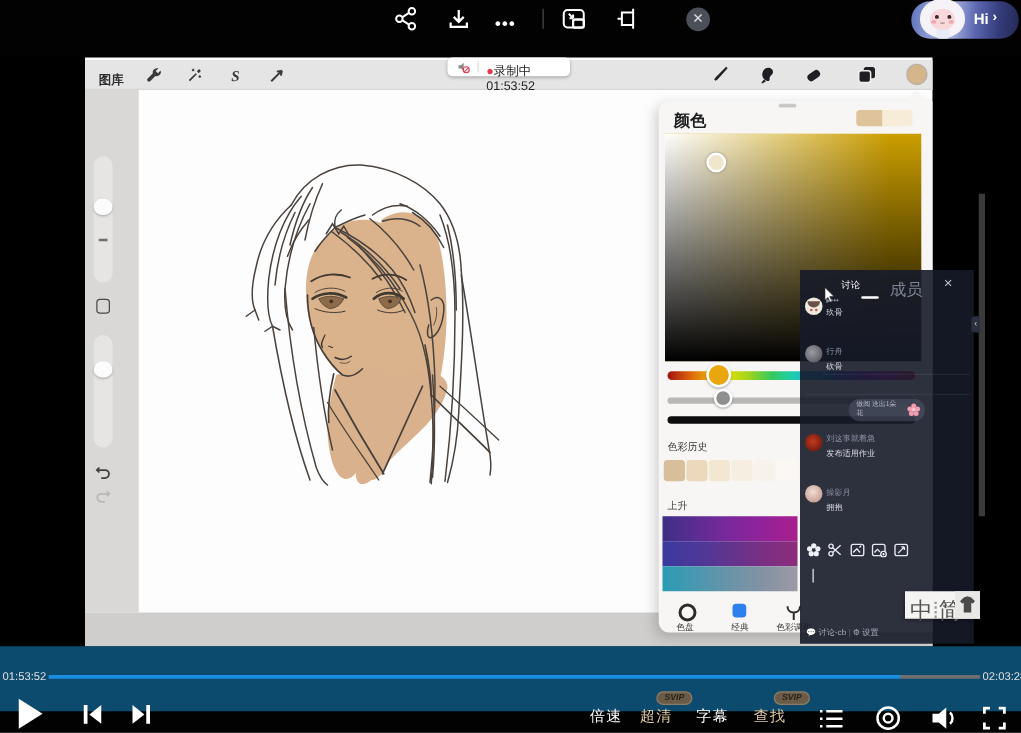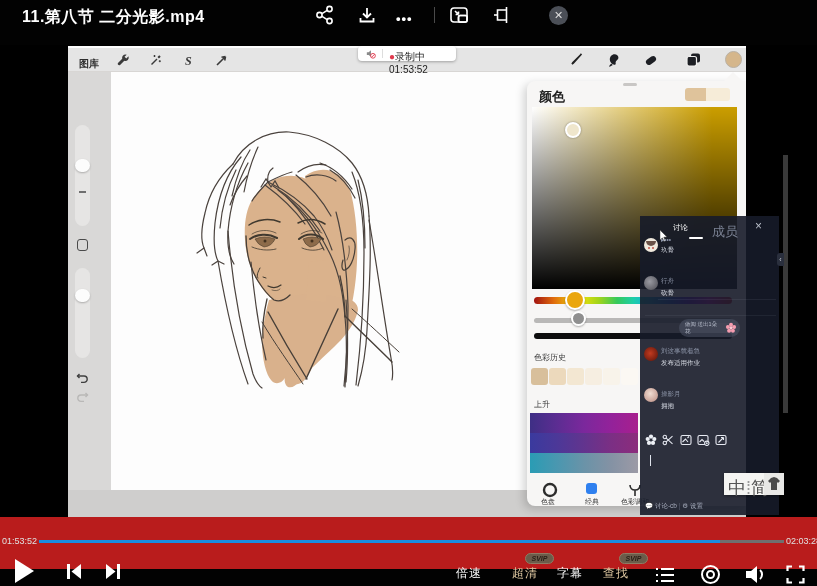--- a/index.html
+++ b/index.html
@@ -74,37 +74,36 @@
 #ime { position:absolute; left:84px; top:257px; width:60px; height:22px; background:#f4f4f2;
   box-shadow:0 1px 3px rgba(0,0,0,0.4); }
 #chatbot { position:absolute; left:5px; top:286px; font-size:6.5px; color:#a7adbd; }
 
 
 #vline { left:783px; top:155px; width:5px; height:258px; background:#3a3a3a; }
 #collapse { left:777px; top:253px; width:7px; height:13px; background:#2a2f3d; border-radius:3px 0 0 3px;
   color:#cfd3dc; font-size:7px; line-height:13px; text-align:center; }
 
 
-#bottom { left:0; top:517px; width:817px; height:52px; background:#b91c1c; }
+#bottom { left:0; top:517px; width:817px; height:52px; background:#0c4a6e; }
 #t1 { position:absolute; left:2px; top:19px; font-size:9px; color:#e0e0e0; }
 #t2 { position:absolute; left:786px; top:19px; font-size:9px; color:#e0e0e0; }
 #pbarblue { position:absolute; left:39px; top:23px; width:681px; height:3px; background:#1a8de0; }
 #pbargray { position:absolute; left:720px; top:23px; width:64px; height:3px; background:#6f6f6f; }
 .bctl { position:absolute; color:#fff; }
 .blabel { position:absolute; top:48px; font-size:12px; color:#fff; letter-spacing:1px; }
 .vip { color:#e3cba4; }
 .svip { position:absolute; top:36px; width:29px; height:11px; border-radius:6px; background:#6b5c4a;
   border:1px solid #8d7c64; color:#2a2118; font-size:7px; font-weight:bold; text-align:center; line-height:9px;
   font-style:italic; }
 </style>
 </head>
 <body>
 <div id="stage">
 
-  <div class="abs" id="title">11.第八节 二分光影.mp4</div>
   <svg class="abs topicon" style="left:315px" viewBox="0 0 20 20" fill="none" stroke="#fff" stroke-width="1.6">
     <circle cx="14.5" cy="4" r="2.6"></circle>
       <circle cx="4.5" cy="10" r="2.6"></circle>
       <circle cx="14.5" cy="16" r="2.6"></circle>
     <line x1="7" y1="8.7" x2="12.2" y2="5.3"></line>
       <line x1="7" y1="11.3" x2="12.2" y2="14.7"></line>
   </svg>
   <svg class="abs topicon" style="left:357px" viewBox="0 0 20 20" fill="none" stroke="#fff" stroke-width="1.8">
     <path d="M10 3 V12 M6 8.5 L10 12.5 L14 8.5"></path>
       <path d="M3.5 13 V16.5 H16.5 V13"></path>
@@ -116,20 +115,34 @@
     <rect x="9.5" y="10.5" width="8.5" height="6.5" rx="1.5" fill="#000"></rect>
     <rect x="9.5" y="10.5" width="8.5" height="6.5" rx="1.5"></rect>
     <path d="M6 6 L9.5 9.5 M9.5 9.5 V6.6 M9.5 9.5 H6.6"></path>
   </svg>
   <svg class="abs topicon" style="left:491px" viewBox="0 0 20 20" fill="none" stroke="#fff" stroke-width="1.6">
     <path d="M15.5 2 V18"></path>
       <path d="M15.5 5 H6.5 V15 H15.5"></path>
       <path d="M6.5 10 H3"></path>
   </svg>
   <div class="abs" id="closex">✕</div>
+  <div class="abs" id="aipill">
+    <div style="position:absolute;left:5px;top:-2px;width:40px;height:33px;">
+      <div style="position:absolute;left:2px;top:0;width:36px;height:31px;background:#f5f3f7;border-radius:50% 50% 46% 46%;"></div>
+      <div style="position:absolute;left:15px;top:24px;width:11px;height:8px;background:#e8ecf6;border-radius:3px;"></div>
+      <div style="position:absolute;left:10px;top:8px;width:20px;height:17px;background:#f8d8da;border-radius:50%;"></div>
+      <div style="position:absolute;left:14px;top:13px;width:2.5px;height:2.5px;background:#3a2830;border-radius:50%;"></div>
+      <div style="position:absolute;left:24px;top:13px;width:2.5px;height:2.5px;background:#3a2830;border-radius:50%;"></div>
+      <div style="position:absolute;left:11px;top:17px;width:4px;height:2.5px;background:#f2a8b4;border-radius:50%;"></div>
+      <div style="position:absolute;left:25px;top:17px;width:4px;height:2.5px;background:#f2a8b4;border-radius:50%;"></div>
+      <div style="position:absolute;left:18px;top:18px;width:4px;height:2px;border-bottom:1.2px solid #5a3a40;border-radius:40%;"></div>
+    </div>
+    <div class="hi">Hi</div>
+      <div class="gt">›</div>
+  </div>
 
   <div class="abs" id="video">
     <div id="screen">
       <div id="sidebar"></div>
       <div id="deskstrip"></div>
       <div id="ptool">
         <div class="lbl" style="left:11px;">图库</div>
         <svg style="position:absolute;left:48px;top:5px" width="14" height="14" viewBox="0 0 14 14" fill="#3a3a3a">
           <path d="M9.5 1.5 a3.4 3.4 0 0 0 -3.3 4.2 L2 9.9 a1.5 1.5 0 0 0 2.1 2.1 L8.3 7.8 a3.4 3.4 0 0 0 4.2 -4.5 L10.3 5.5 L8.5 3.7 L10.7 1.7 a3.4 3.4 0 0 0 -1.2 -0.2z"></path>
         </svg>
@@ -390,21 +403,21 @@
       <path d="M2 1 L21 13 L2 25 Z" fill="#fff"></path>
     </svg>
     <svg class="bctl" style="left:66px;top:46px" width="16" height="17" viewBox="0 0 16 17">
       <rect x="1" y="1" width="3" height="15" fill="#fff"></rect>
         <path d="M15 1 L5.5 8.5 L15 16 Z" fill="#fff"></path>
     </svg>
     <svg class="bctl" style="left:105px;top:46px" width="16" height="17" viewBox="0 0 16 17">
       <rect x="12" y="1" width="3" height="15" fill="#fff"></rect>
         <path d="M1 1 L10.5 8.5 L1 16 Z" fill="#fff"></path>
     </svg>
-    <div class="blabel" style="left:456px;font-family:Liberation Serif, serif;">倍速</div>
+    <div class="blabel" style="left:472px;font-family:Liberation Serif, serif;">倍速</div>
     <div class="svip" style="left:525px;">SVIP</div>
     <div class="blabel vip" style="left:512px;">超清</div>
     <div class="blabel" style="left:557px;">字幕</div>
     <div class="svip" style="left:619px;">SVIP</div>
     <div class="blabel vip" style="left:603px;">查找</div>
     <svg class="bctl" style="left:655px;top:49px" width="20" height="18" viewBox="0 0 20 18" stroke="#fff" stroke-width="2">
       <path d="M1 3 h2 M6 3 h13 M1 9 h2 M6 9 h13 M1 15 h2 M6 15 h13"></path>
     </svg>
     <svg class="bctl" style="left:700px;top:47px" width="21" height="21" viewBox="0 0 21 21" fill="none" stroke="#fff">
       <circle cx="10.5" cy="10.5" r="8.5" stroke-width="2"></circle>

